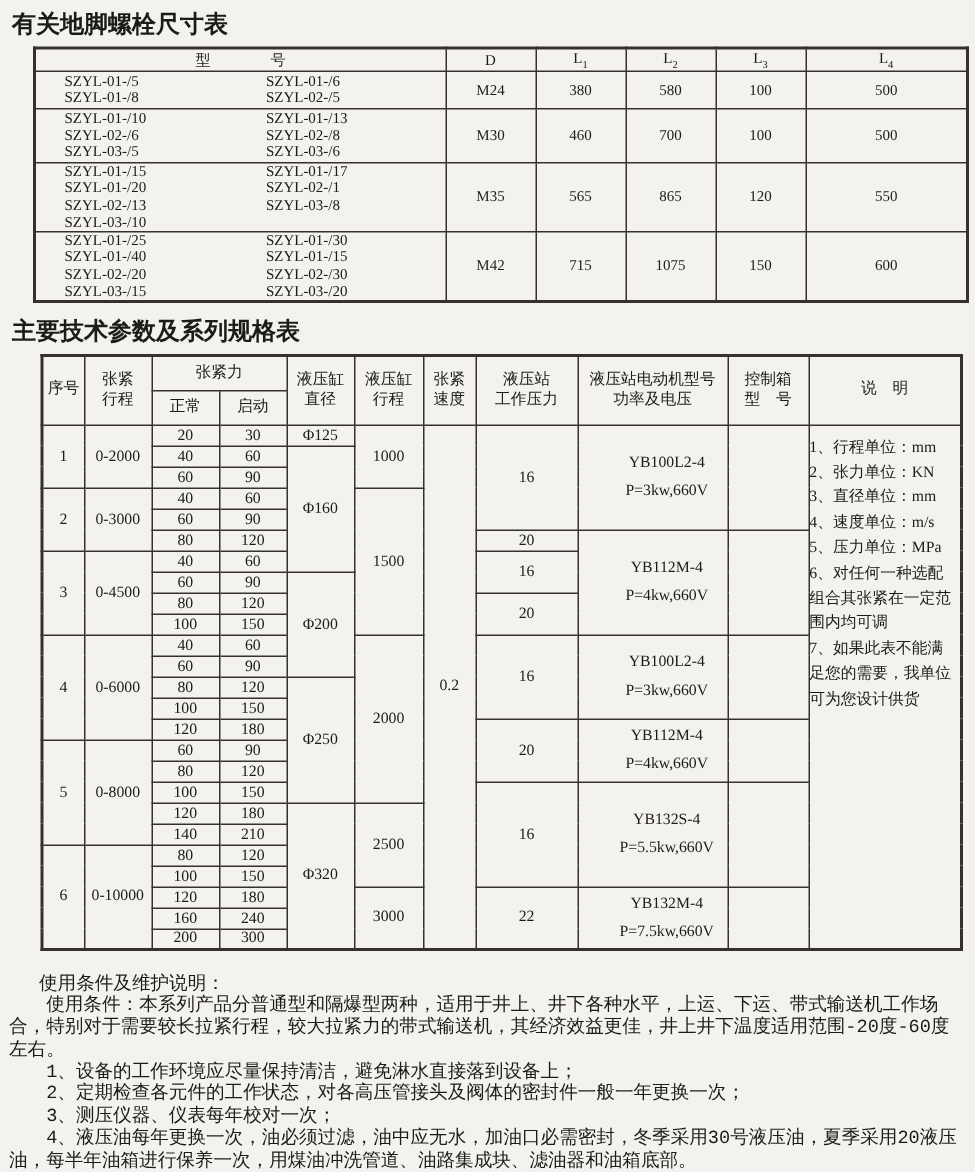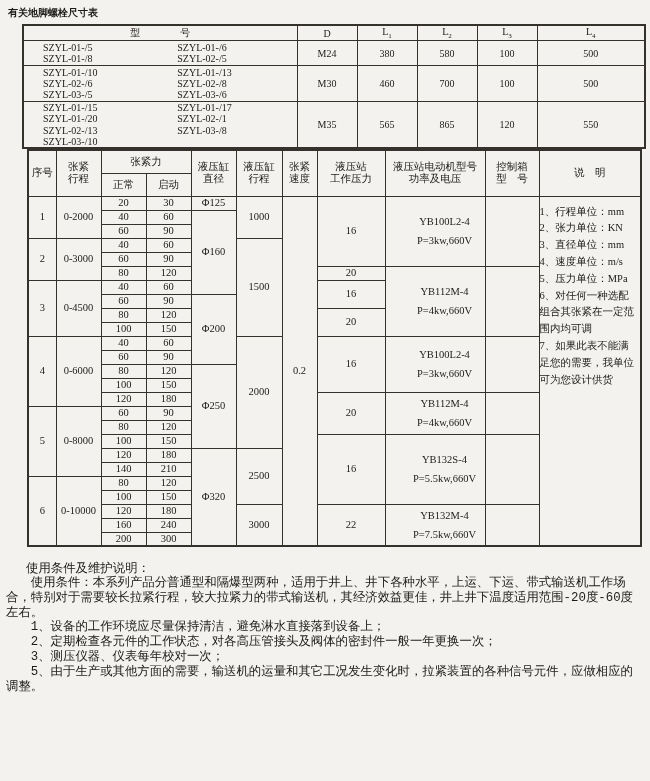--- a/index.html
+++ b/index.html
@@ -4,21 +4,21 @@
 <style>
   * { box-sizing: border-box; margin: 0; padding: 0; }
   html,body { width:650px; height:781px; }
   body {
     background:#f3f2ee;
     color:#1d1b18;
     font-family:"Liberation Serif","DejaVu Serif",serif;
     overflow:hidden;
   }
   .page { width:650px; height:781px; padding-top:6px; }
-  .sec-title { font-weight:bold; font-size:10px; margin:0 0 4px 8px; }
+  .sec-title { font-weight:bold; font-size:16px; margin:0 0 4px 8px; }
   .t2 { margin-top:9px; }
 
   table { border-collapse:collapse; table-layout:fixed; border:2px solid #35322c; }
   th,td { border:1px solid #35322c; font-weight:normal; }
 
   
   .bolt { width:622px; margin-left:22px; font-size:10px; }
   .bolt thead tr { height:14px; }
   .bolt th { text-align:center; padding:0 2px; }
   .bolt td { text-align:center; vertical-align:middle; padding:0 2px; }
@@ -114,23 +114,43 @@
 SZYL-02-/1
 SZYL-03-/8</div>
             </div>
           </td>
           <td>M35</td>
           <td>565</td>
           <td>865</td>
           <td>120</td>
           <td>550</td>
         </tr>
+        <tr>
+          <td>
+            <div class="mcols">
+              <div class="mcol">SZYL-01-/25
+SZYL-01-/40
+SZYL-02-/20
+SZYL-03-/15</div>
+              <div class="mcol">SZYL-01-/30
+SZYL-01-/15
+SZYL-02-/30
+SZYL-03-/20</div>
+            </div>
+          </td>
+          <td>M42</td>
+          <td>715</td>
+          <td>1075</td>
+          <td>150</td>
+          <td>600</td>
+        </tr>
       </tbody>
   </table>
 
+  <div class="sec-title t2">主要技术参数及系列规格表</div>
 
   <table class="spec">
     <colgroup>
       <col style="width:28px">
         <col style="width:45px">
         <col style="width:45px">
         <col style="width:45px">
       <col style="width:45px">
         <col style="width:46px">
         <col style="width:35px">
@@ -324,17 +344,18 @@
       </tbody>
   </table>
 
   <div class="usage">
     <div class="usage-title">使用条件及维护说明：</div>
     <div id="usage-paras">
         <p>使用条件：本系列产品分普通型和隔爆型两种，适用于井上、井下各种水平，上运、下运、带式输送机工作场合，特别对于需要较长拉紧行程，较大拉紧力的带式输送机，其经济效益更佳，井上井下温度适用范围-20度-60度左右。</p>
         <p>1、设备的工作环境应尽量保持清洁，避免淋水直接落到设备上；</p>
         <p>2、定期检查各元件的工作状态，对各高压管接头及阀体的密封件一般一年更换一次；</p>
         <p>3、测压仪器、仪表每年校对一次；</p>
+        <p>4、液压油每年更换一次，油必须过滤，油中应无水，加油口必需密封，冬季采用30号液压油，夏季采用20液压油，每半年油箱进行保养一次，用煤油冲洗管道、油路集成块、滤油器和油箱底部。</p>
         <p>5、由于生产或其他方面的需要，输送机的运量和其它工况发生变化时，拉紧装置的各种信号元件，应做相应的调整。</p>
       </div>
   </div>
 
 </div>
 
 </body></html>

